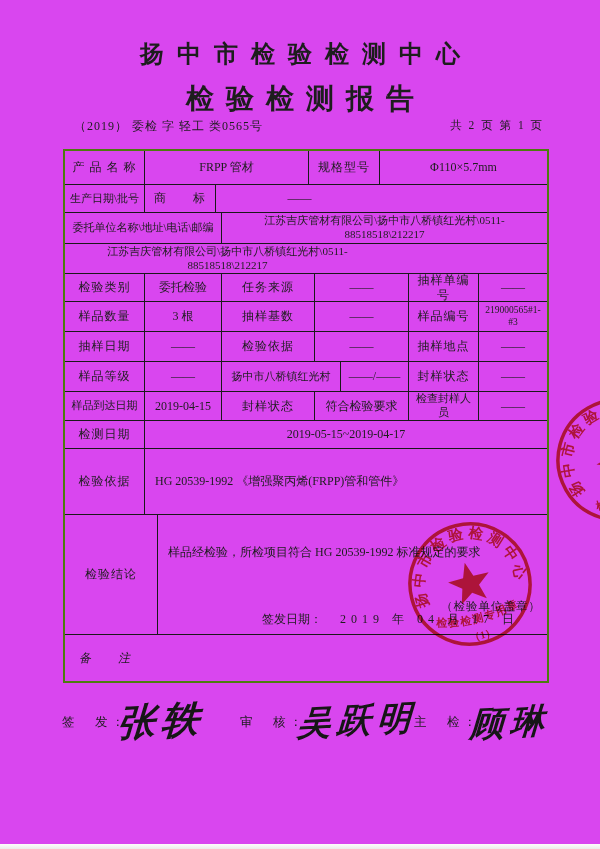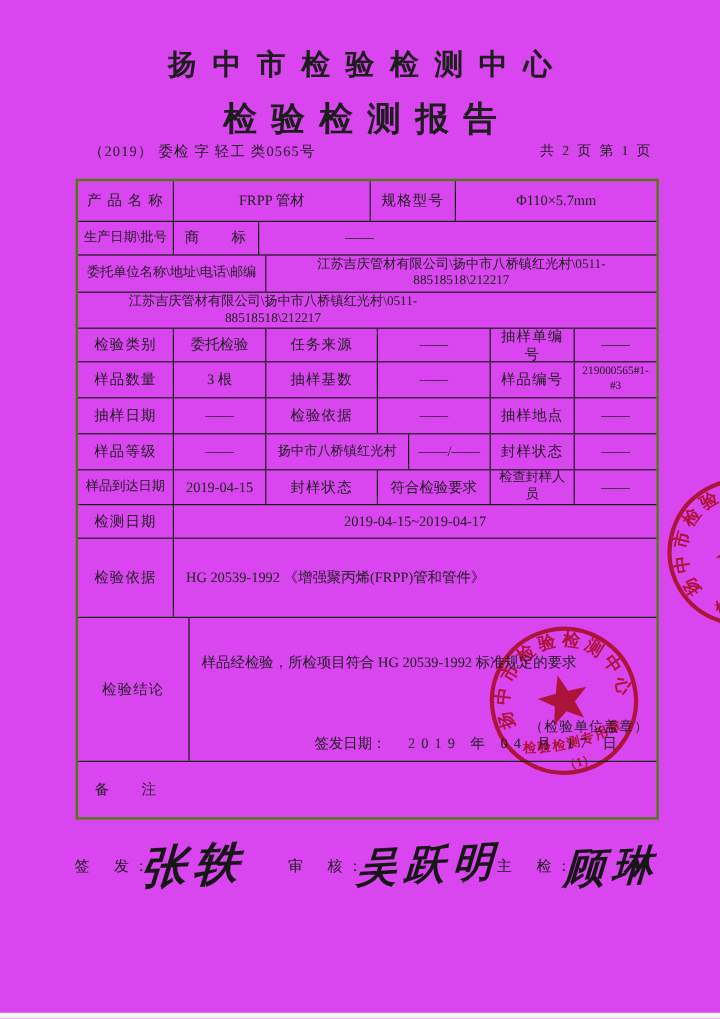--- a/index.html
+++ b/index.html
@@ -25,21 +25,21 @@
     letter-spacing:12px; text-indent:12px; white-space:nowrap;
   }
   .doc-number { position:absolute; top:118px; left:74px; font-size:12px; letter-spacing:1px; }
   .page-info  { position:absolute; top:118px; right:56px; font-size:11.5px; letter-spacing:2px; }
   
   .doc-table {
     position:absolute; left:63px; top:149px; width:482px;
     border:2px solid #4d7c0f; box-sizing:content-box; background:transparent;
   }
   .trow { display:flex; border-bottom:1px solid #191919; box-sizing:border-box; }
-  .trow:last-child { border-bottom:none; }
+  .trow:last-child { border-bottom:none;font-style:italic; }
   .tcell {
     border-right:1px solid #191919; box-sizing:border-box;
     display:flex; align-items:center; justify-content:center;
     text-align:center; font-size:12px; padding:1px 3px; overflow:hidden;
     line-height:1.25;
   }
   .tcell:last-child { border-right:none; }
   .tcell.small { font-size:11px; }
   .tcell.left { justify-content:flex-start; text-align:left; padding-left:10px; }
   .lbl { letter-spacing:1px; }
@@ -137,21 +137,21 @@
       <div class="tcell small" style="width:80px">样品到达日期</div>
       <div class="tcell" style="width:77px">2019-04-15</div>
       <div class="tcell lbl" style="width:93px">封样状态</div>
       <div class="tcell" style="width:94px">符合检验要求</div>
       <div class="tcell small" style="width:70px">检查封样人员</div>
       <div class="tcell" style="width:68px">——</div>
     </div>
 
     <div class="trow" style="height:28px">
       <div class="tcell lbl" style="width:80px">检测日期</div>
-      <div class="tcell" style="width:402px">2019-04-15~2019-04-17</div>
+      <div class="tcell" style="width:402px">2019-05-15~2019-04-17</div>
     </div>
 
     <div class="trow" style="height:66px">
       <div class="tcell lbl" style="width:80px">检验依据</div>
       <div class="tcell left" style="width:402px">HG 20539-1992 《增强聚丙烯(FRPP)管和管件》</div>
     </div>
 
     <div class="trow" style="height:120px">
       <div class="tcell lbl" style="width:96px">检验结论</div>
       <div class="tcell concl-cell" style="width:402px">

